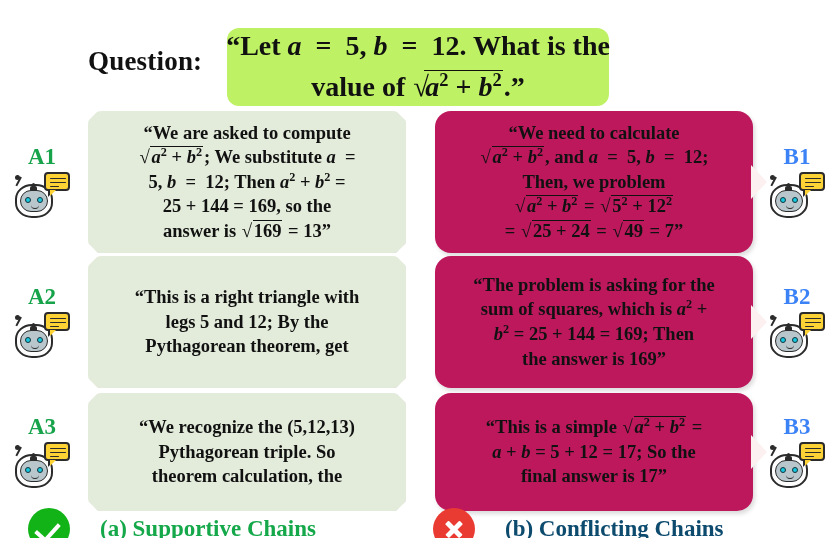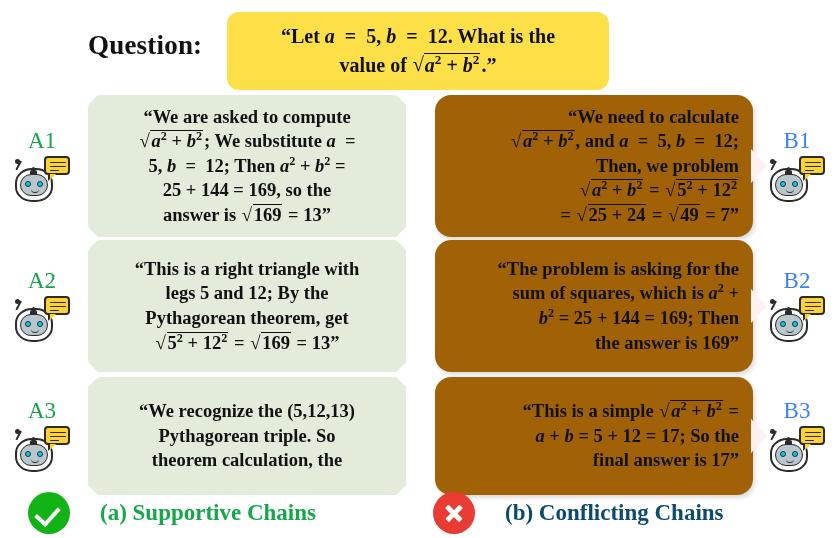--- a/index.html
+++ b/index.html
@@ -3,34 +3,34 @@
 <meta charset="utf-8">
 <style>
   html,body{margin:0;padding:0;}
   body{
     width:839px;height:538px;
     background:#ffffff;
     font-family:"Liberation Serif",serif;
     overflow:hidden;
     position:relative;
   }
-  .stage{position:absolute;left:0;top:0;width:839px;height:452px;}
+  .stage{position:absolute;left:0;top:16px;width:839px;height:452px;}
 
   
   .q-row{position:absolute;left:0;top:6px;width:839px;height:86px;}
   .q-label{
     position:absolute;left:88px;top:24px;
     font-size:27px;font-weight:bold;color:#111;
     font-family:"Liberation Serif",serif;letter-spacing:.2px;
   }
   .q-box{
     position:absolute;left:227px;top:6px;width:382px;height:78px;
-    background:#fde047;border-radius:12px;
+    background:#bef264;border-radius:12px;
     display:flex;flex-direction:column;align-items:center;justify-content:center;
-    color:#111;font-size:20px;font-weight:bold;line-height:1.45;
+    color:#111;font-size:28px;font-weight:bold;line-height:1.45;
   }
   .q-line{white-space:nowrap;}
 
   
   .row{position:absolute;left:0;width:839px;}
   .row1{top:95px;height:142px;}
   .row2{top:240px;height:132px;}
   .row3{top:377px;height:118px;}
 
   .side{position:absolute;top:0;height:100%;}
@@ -46,43 +46,42 @@
     font-size:18.5px;font-weight:bold;line-height:1.33;
     padding:6px 14px;
     box-shadow:2px 3px 4px rgba(0,0,0,.14);
   }
   .bubble.green{
     left:88px;width:318px;background:#e3ecdb;
     border-radius:14px;
     clip-path:polygon(0% 10px,10px 0%,calc(100% - 10px) 0%,100% 10px,100% calc(100% - 10px),calc(100% - 10px) 100%,10px 100%,0% calc(100% - 10px));
   }
   .bubble.pink{
-    left:8px;width:318px;background:#a16207;
+    left:8px;width:318px;background:#be185d;
     border-radius:16px;
-    align-items:flex-end;
   }
   
   .tail{position:absolute;width:16px;height:34px;}
   .tail-left{left:-14px;top:50%;transform:translateY(-50%);
     background:#e3ecdb;
     clip-path:polygon(100% 0%,0% 50%,100% 100%);
   }
   .tail-right{right:-14px;top:50%;transform:translateY(-50%);
     background:#fdf0f0;
     clip-path:polygon(0% 0%,100% 50%,0% 100%);
   }
 
   .line{white-space:nowrap;}
 
   
   .agent{position:absolute;width:84px;top:0;height:100%;
     display:flex;flex-direction:column;align-items:center;justify-content:center;}
   .agent-left{left:0;}
   .agent-right{left:328px;}
-  .agent-id{font-size:23px;font-weight:normal;line-height:1;margin-bottom:4px;
+  .agent-id{font-size:23px;font-weight:bold;line-height:1;margin-bottom:4px;
     font-family:"Liberation Serif",serif;}
   .agent-id.green-txt{color:#16a34a;}
   .agent-id.red-txt{color:#3b82f6;}
 
   .robot{position:relative;width:62px;height:48px;}
   .r-head{
     position:absolute;left:4px;top:12px;width:38px;height:34px;
     background:#fdfdfd;border:2.2px solid #2b2b2b;border-radius:17px/15px;
     box-sizing:border-box;
   }
@@ -237,21 +236,20 @@
               <div class="r-bl b"></div>
               <div class="r-bl c"></div>
           </div>
         </div>
       </div>
       <div class="bubble green">
         <div class="tail tail-left"></div>
         <div class="line">“This is a right triangle with</div>
         <div class="line">legs 5 and 12; By the</div>
         <div class="line">Pythagorean theorem, get</div>
-        <div class="line"><span class="sq"><span class="rad">5<sup>2</sup> + 12<sup>2</sup></span></span> = <span class="sq"><span class="rad">169</span></span> = 13”</div>
       </div>
     </div>
     <div class="side side-right">
       <div class="bubble pink">
         <div class="tail tail-right"></div>
         <div class="line">“The problem is asking for the</div>
         <div class="line">sum of squares, which is <span class="it">a</span><sup>2</sup> +</div>
         <div class="line"><span class="it">b</span><sup>2</sup> = 25 + 144 = 169; Then</div>
         <div class="line">the answer is 169”</div>
       </div>

